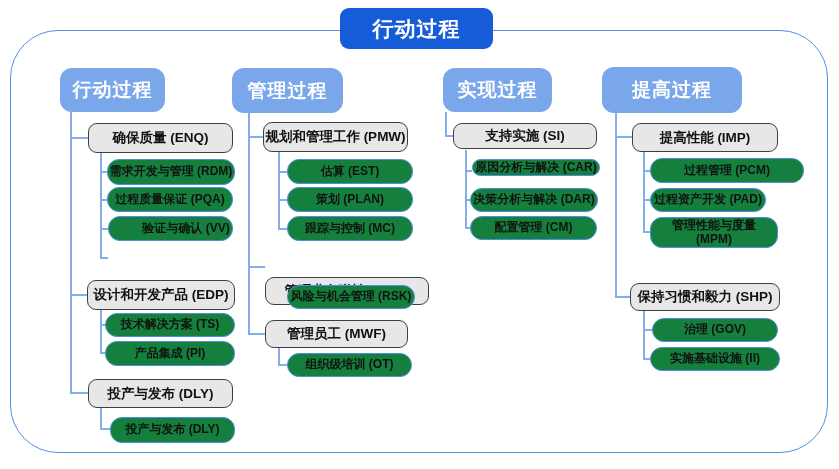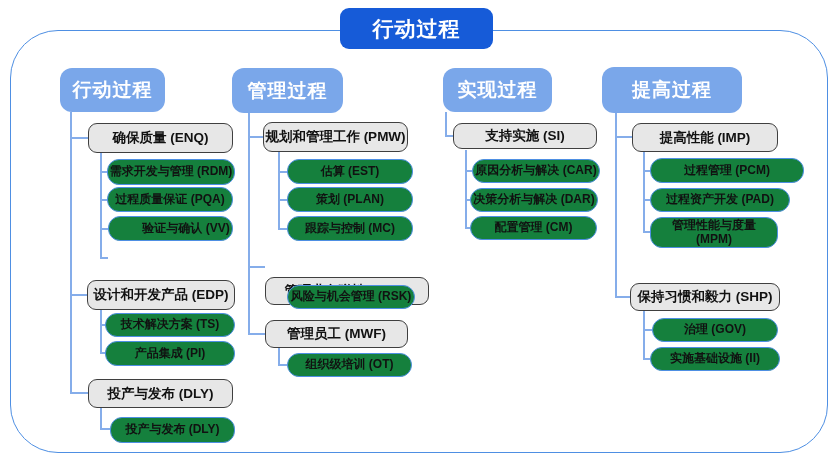--- a/index.html
+++ b/index.html
@@ -56,29 +56,29 @@
   <div class="node-gray" style="left:265px;top:320px;width:143px;height:28px;">管理员工 (MWF)</div>
 
   <div class="node-leaf" style="left:287px;top:159px;width:126px;height:25px;">估算 (EST)</div>
   <div class="node-leaf" style="left:287px;top:187px;width:126px;height:25px;">策划 (PLAN)</div>
   <div class="node-leaf" style="left:287px;top:216px;width:126px;height:25px;">跟踪与控制 (MC)</div>
   <div class="node-leaf" style="left:287px;top:285px;width:128px;height:24px;">风险与机会管理 (RSK)</div>
   <div class="node-leaf" style="left:287px;top:353px;width:125px;height:24px;">组织级培训 (OT)</div>
 
   <div class="node-gray" style="left:453px;top:123px;width:144px;height:26px;">支持实施 (SI)</div>
 
-  <div class="node-leaf" style="left:472px;top:159px;width:128px;height:24px;">原因分析与解决 (CAR)</div>
+  <div class="node-leaf" style="left:472px;top:159px;width:128px;height:17px;">原因分析与解决 (CAR)</div>
   <div class="node-leaf" style="left:470px;top:188px;width:128px;height:24px;">决策分析与解决 (DAR)</div>
   <div class="node-leaf" style="left:470px;top:216px;width:127px;height:24px;">配置管理 (CM)</div>
 
   <div class="node-gray" style="left:632px;top:123px;width:146px;height:29px;">提高性能 (IMP)</div>
   <div class="node-gray" style="left:630px;top:283px;width:150px;height:28px;">保持习惯和毅力 (SHP)</div>
 
   <div class="node-leaf" style="left:650px;top:158px;width:154px;height:25px;">过程管理 (PCM)</div>
-  <div class="node-leaf" style="left:650px;top:188px;width:140px;height:24px;">过程资产开发 (PAD)</div>
+  <div class="node-leaf" style="left:650px;top:188px;width:116px;height:24px;">过程资产开发 (PAD)</div>
   <div class="node-leaf" style="left:650px;top:217px;width:128px;height:31px;">管理性能与度量
 (MPM)</div>
   <div class="node-leaf" style="left:652px;top:318px;width:126px;height:24px;">治理 (GOV)</div>
   <div class="node-leaf" style="left:650px;top:347px;width:130px;height:24px;">实施基础设施 (II)</div>
 
   <div class="vline" style="left:70px;top:112px;height:281px;"></div>
   <div class="hline" style="left:70px;top:137px;width:18px;"></div>
   <div class="hline" style="left:70px;top:294px;width:17px;"></div>
   <div class="hline" style="left:70px;top:392px;width:18px;"></div>
   <div class="vline" style="left:100px;top:153px;height:106px;"></div>

